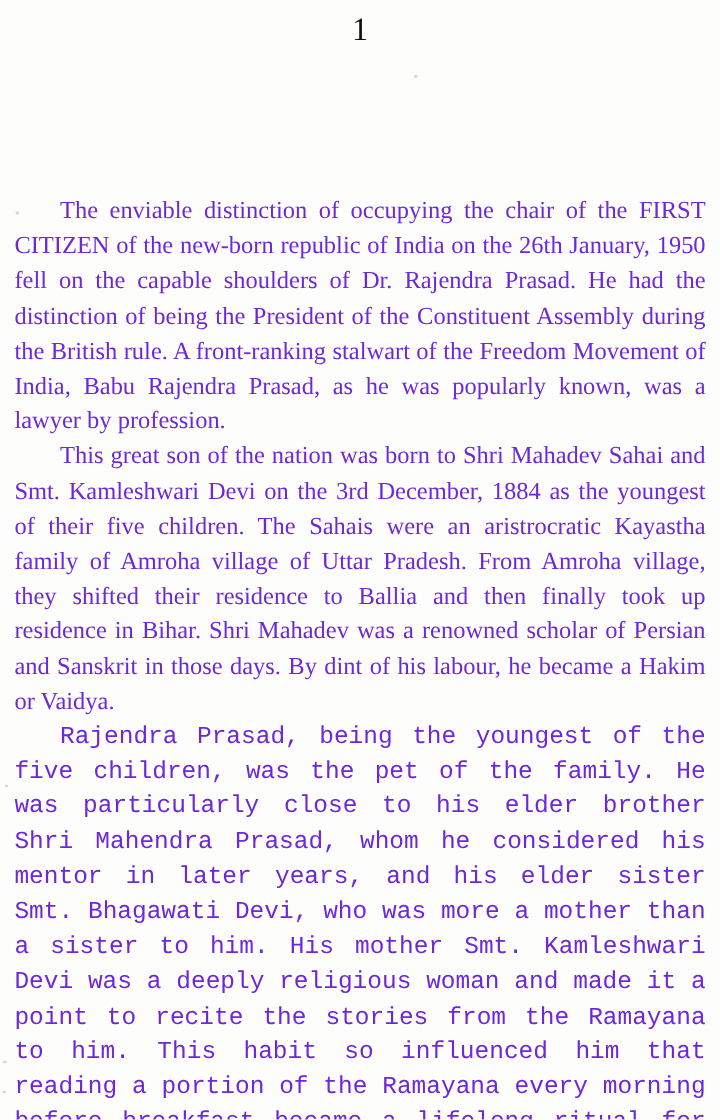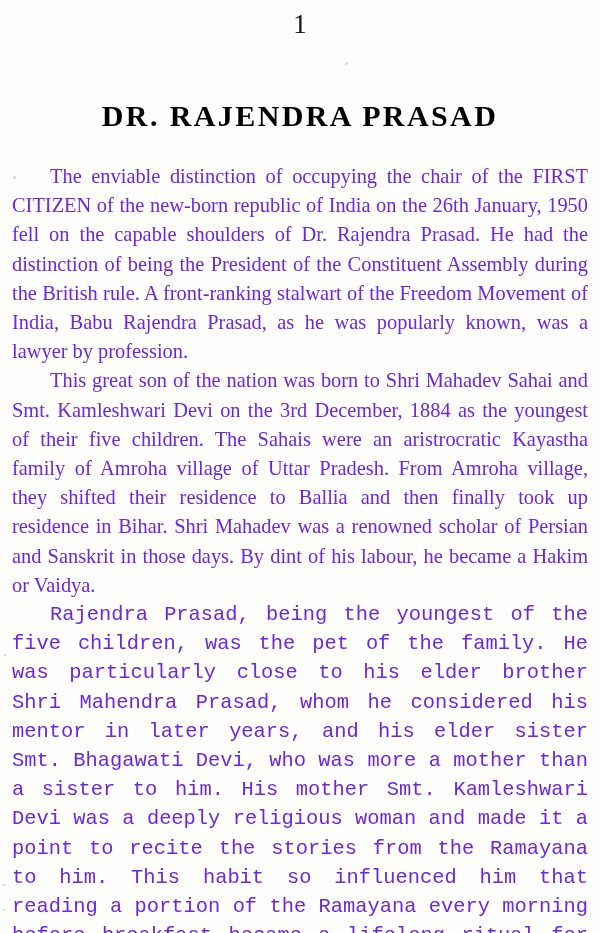--- a/index.html
+++ b/index.html
@@ -93,21 +93,20 @@
   .speck-d { left: 2px;   top: 909px; width: 3px; height: 2px; }
   .speck-e { left: 345px; top: 62px;  width: 3px; height: 3px; }
 </style>
 </head>
 <body>
 
 <div class="page">
 
   <div class="chapter-number">1</div>
 
-  <h1 class="chapter-title">DR.  RAJENDRA  PRASAD</h1>
 
   <div class="body-text">
     <p>The enviable distinction of occupying the chair of the FIRST CITIZEN of the new-born republic of India on the 26th January, 1950 fell on the capable shoulders of Dr. Rajendra Prasad. He had the distinction of being the President of the Constituent Assembly during the British rule. A front-ranking stalwart of the Freedom Movement of India, Babu Rajendra Prasad, as he was popularly known, was a lawyer by profession.</p>
     <p>This great son of the nation was born to Shri Mahadev Sahai and Smt. Kamleshwari Devi on the 3rd December, 1884 as the youngest of their five children. The Sahais were an aristrocratic Kayastha family of Amroha village of Uttar Pradesh. From Amroha village, they shifted their residence to Ballia and then finally took up residence in Bihar. Shri Mahadev was a renowned scholar of Persian and Sanskrit in those days. By dint of his labour, he became a Hakim or Vaidya.</p>
     <p class="truncated">Rajendra Prasad, being the youngest of the five children, was the pet of the family. He was particularly close to his elder brother Shri Mahendra Prasad, whom he considered his mentor in later years, and his elder sister Smt. Bhagawati Devi, who was more a mother than a sister to him. His mother Smt. Kamleshwari Devi was a deeply religious woman and made it a point to recite the stories from the Ramayana to him. This habit so influenced him that reading a portion of the Ramayana every morning before breakfast became a lifelong ritual for him. From his father he learnt Persian and it was in this language that he</p>
   </div>
 
   <span class="speck speck-a"></span>
   <span class="speck speck-b"></span>
   <span class="speck speck-c"></span>

